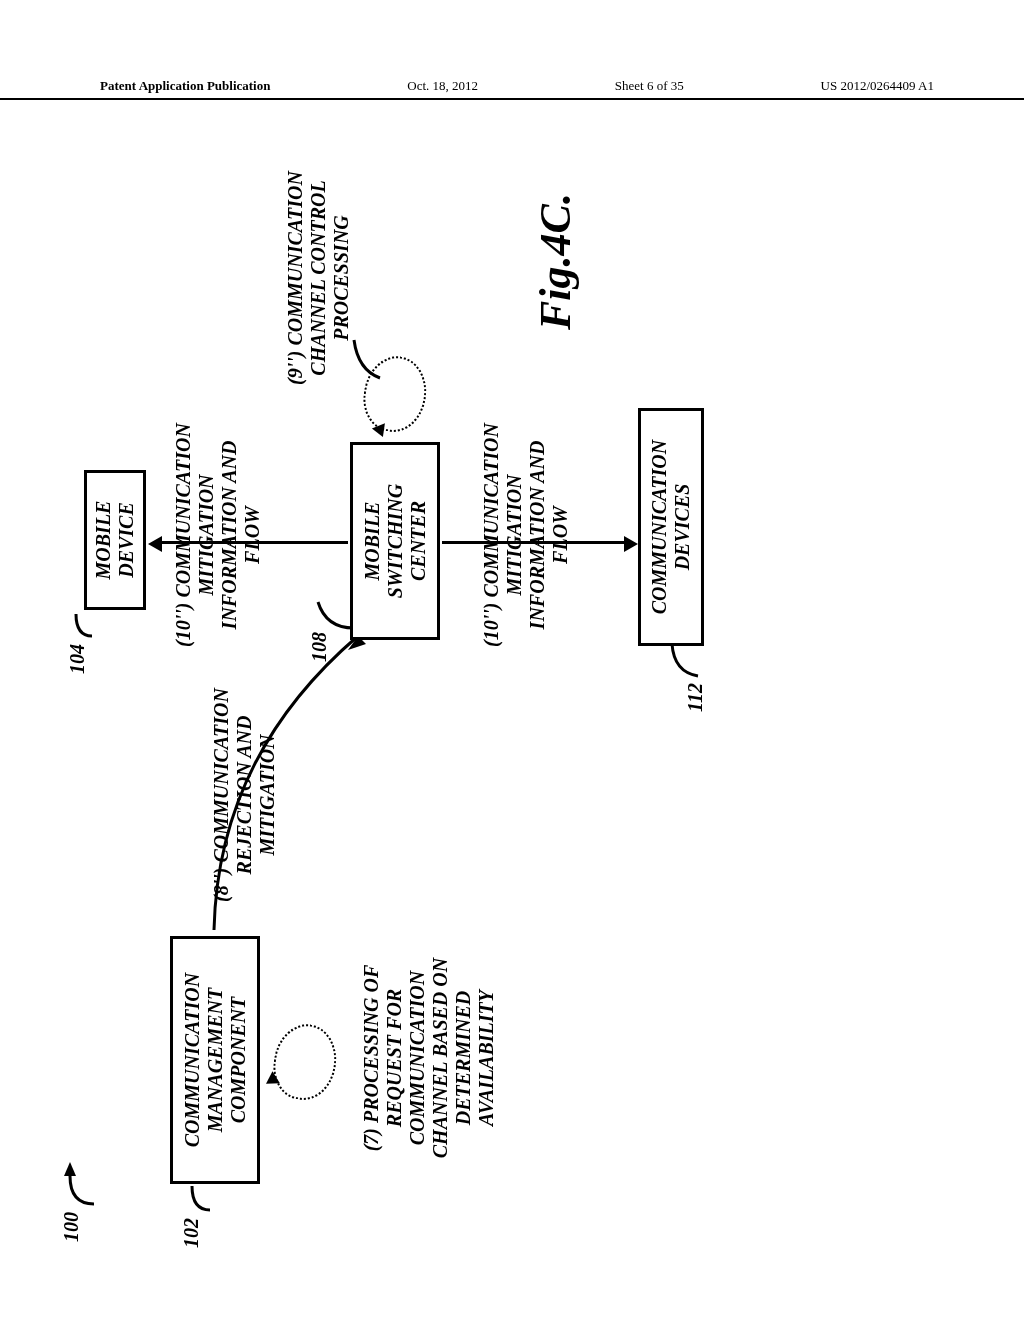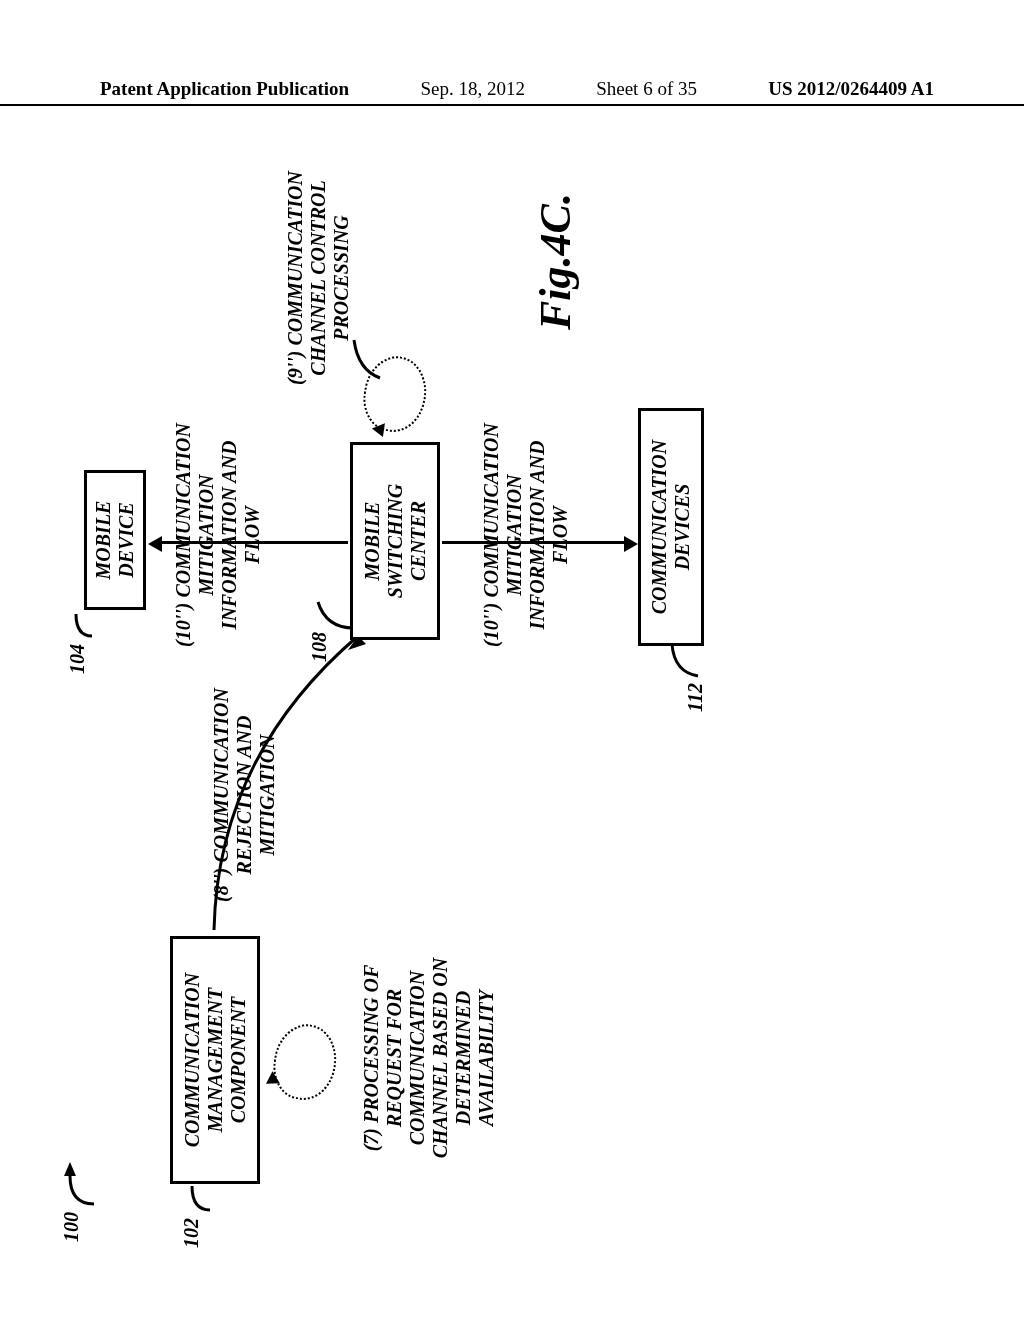--- a/index.html
+++ b/index.html
@@ -12,26 +12,26 @@
     color: #000;
   }
   .header {
     position: absolute;
     top: 78px;
     left: 0;
     width: 1024px;
     padding: 0 90px 4px 100px;
     display: flex;
     justify-content: space-between;
-    font-size: 19px;
+    font-size: 13px;
     border-bottom: 2px solid #000;
   }
   .header-left { font-weight: bold; }
   .header-mid  { }
-  .header-right { font-weight: bold; }
+  .header-right { font-weight: normal; }
 
   
   .figure-wrap {
     position: absolute;
     top: 160px;   
     left: 60px;
     width: 900px;
     height: 1100px;
   }
   .figure {
@@ -106,21 +106,21 @@
   }
   .ah-up    { border-left:8px solid transparent; border-right:8px solid transparent; border-bottom:14px solid #000; }
   .ah-down  { border-left:8px solid transparent; border-right:8px solid transparent; border-top:14px solid #000; }
   svg.leader { position:absolute; overflow:visible; }
 </style>
 </head>
 <body>
 
 <div class="header">
   <span class="header-left">Patent Application Publication</span>
-  <span class="header-mid">Sep. 18, 2012</span>
+  <span class="header-mid">Oct. 18, 2012</span>
   <span class="header-mid">Sheet 6 of 35</span>
   <span class="header-right">US 2012/0264409 A1</span>
 </div>
 
 <div class="figure-wrap">
   <div class="figure">
 
     <div class="ref" style="top:0px; left:8px;">100</div>
     <svg class="leader" style="top:4px; left:44px;" width="60" height="40">
       <path d="M2 30 Q 2 6 30 6" stroke="#000" stroke-width="3" fill="none"></path>

